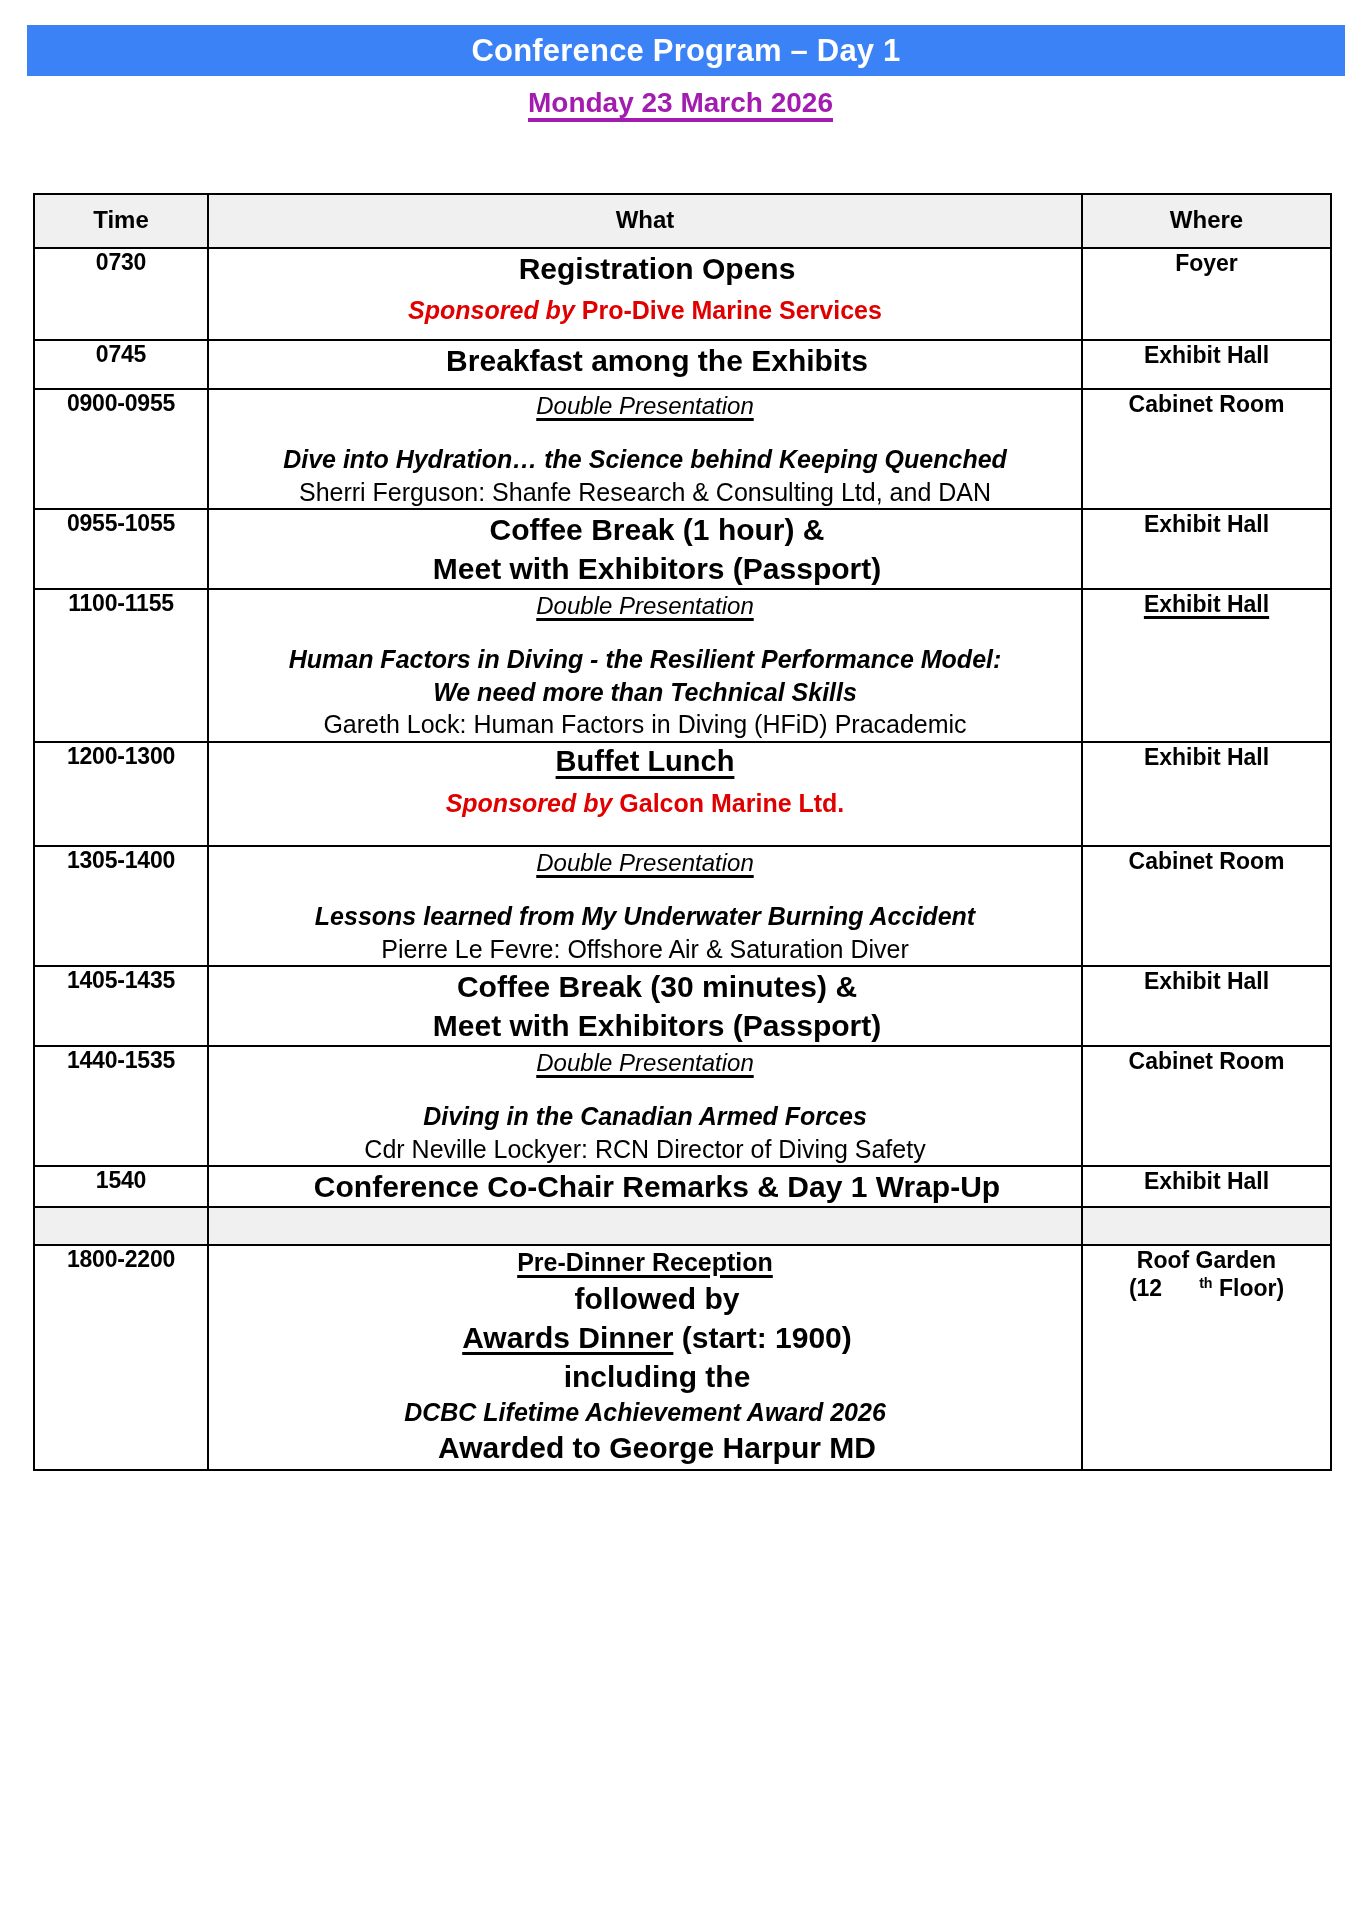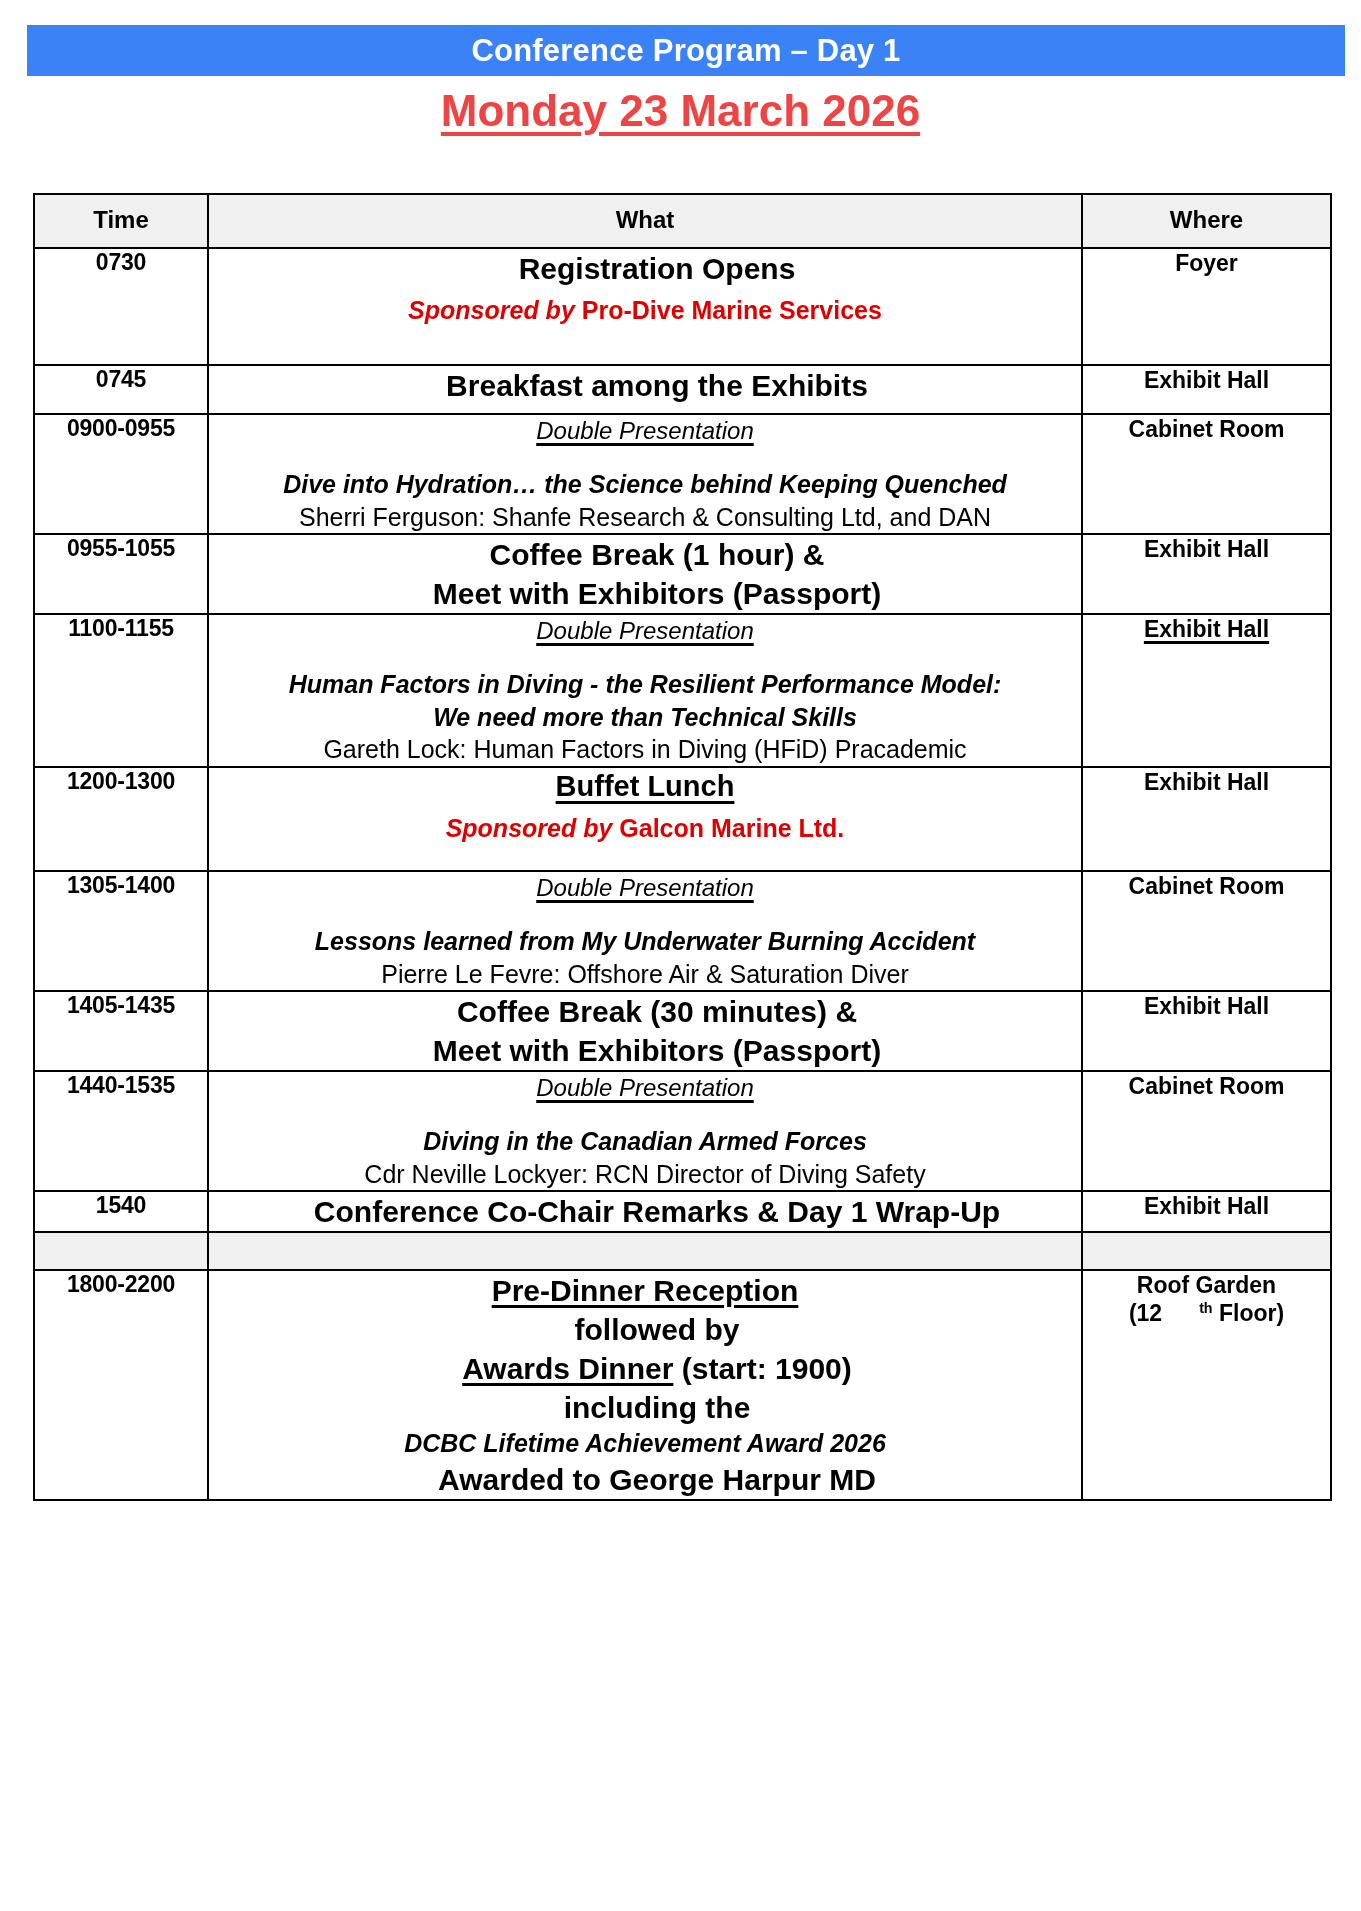--- a/index.html
+++ b/index.html
@@ -45,22 +45,22 @@
   
   .date-heading {
     position: absolute;
     left: 0;
     top: 88px;
     width: 1361px;
     text-align: center;
   }
   .date-heading-text {
     display: inline-block;
-    color: #ef4444;
-    font-size: 44px;
+    color: #a21caf;
+    font-size: 28px;
     font-weight: bold;
     text-decoration: underline;
     text-decoration-thickness: 4px;
     text-underline-offset: 6px;
     line-height: 1.05;
   }
 
   
   .schedule-wrap {
     position: absolute;
@@ -117,21 +117,21 @@
   
   .ln-plain      { font-size: 30px; font-weight: bold; margin-left: 24px; }
   .ln-label      { font-size: 24px; font-style: italic; text-decoration: underline;
                    text-decoration-thickness: 3px; text-underline-offset: 4px;
                    font-weight: normal; padding-bottom: 8px; display:inline-block; }
   .ln-title      { font-size: 25px; font-weight: bold; font-style: italic; }
   .ln-speaker    { font-size: 25px; font-weight: normal; }
   .ln-big-under  { font-size: 29px; font-weight: bold; text-decoration: underline;
                    text-decoration-thickness: 3px; text-underline-offset: 5px;
                    display: inline-block; }
-  .ln-under      { font-size: 30px; font-weight: bold; text-decoration: underline;
+  .ln-under      { font-size: 25px; font-weight: bold; text-decoration: underline;
                    text-decoration-thickness: 3px; text-underline-offset: 4px;
                    display: inline-block; }
   .ln-sponsor    { font-size: 25px; font-weight: bold; color: #E00000; padding-top: 6px; }
   .ln-sponsor i  { font-style: italic; }
   .ln-italic     { font-size: 25px; font-weight: bold; font-style: italic; }
 
   .u-under { text-decoration: underline; text-decoration-thickness: 3px; text-underline-offset: 4px; }
 
   .row-gap td {
     background: #f0f0f0;
@@ -165,21 +165,21 @@
           <col class="c-where">
       </colgroup>
       <thead>
         <tr>
           <th>Time</th>
           <th>What</th>
           <th>Where</th>
         </tr>
       </thead>
       <tbody id="schedule-body">
-          <tr style="height: 117px;">
+          <tr style="height: 92px;">
             <td class="time-cell">0730</td>
             <td class="what-cell">
               <div class="line ln-plain">Registration Opens</div>
               <div class="line ln-sponsor"><i>Sponsored by</i><span> Pro-Dive Marine Services</span></div>
             </td>
             <td class="where-cell"><span>Foyer</span></td>
           </tr>
           <tr style="height: 49px;">
             <td class="time-cell">0745</td>
             <td class="what-cell">

